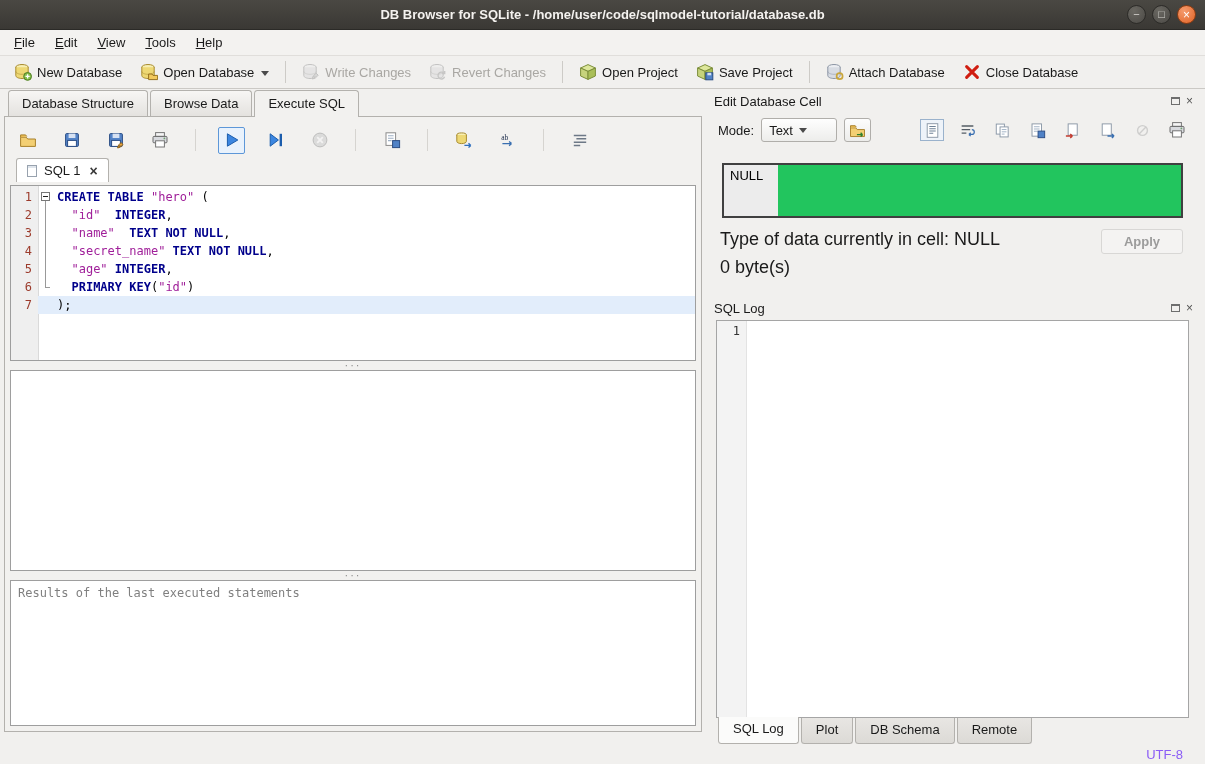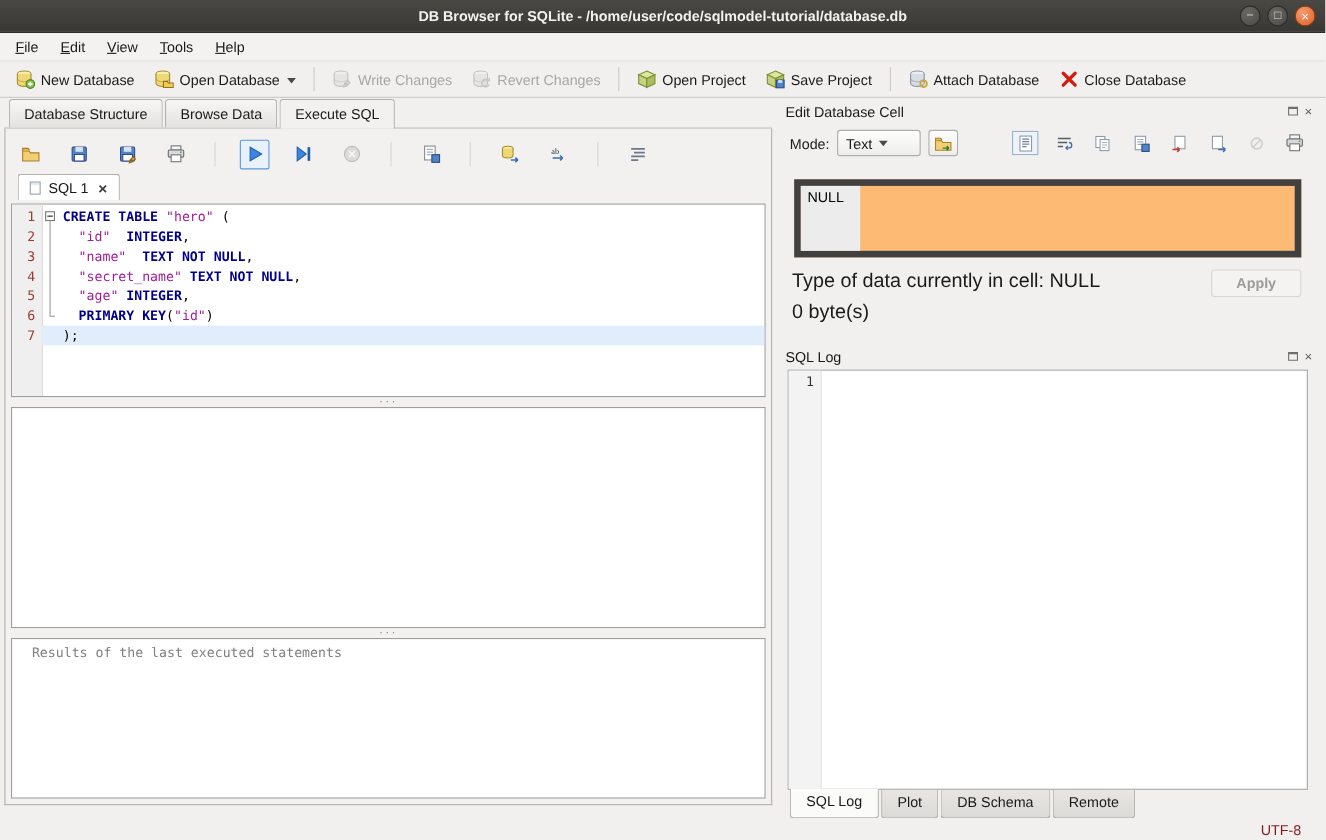--- a/index.html
+++ b/index.html
@@ -67,21 +67,21 @@
   .fstem.half { top:0; height:9px; bottom:auto; }
   .ftick { left:7px; top:9px; width:5px; border-top:1px solid #999; }
   .code { white-space:pre; padding-left:4px; }
   .kw { color:var(--keyword,#00008b); font-weight:bold; }
   .id { color:var(--identifier,#a0209a); }
   .pl { color:#000; }
 
   .splitter { height:9px; flex:none; display:flex; align-items:center; justify-content:center; color:#8c8c8c; font-size:11px; letter-spacing:2px; }
   .splitter span { line-height:5px; }
   .grid-pane { flex:1; border:1px solid #9e9e9e; background:#fff; }
-  .msg-pane { height:146px; flex:none; border:1px solid #9e9e9e; background:#fff; font-family:"DejaVu Sans Mono",monospace; font-size:12px; color:#808080; padding:5px 18px; }
+  .msg-pane { height:146px; flex:none; border:1px solid #9e9e9e; background:#fff; font-family:"DejaVu Sans Mono",monospace; font-size:12px; color:#808080; padding:5px 7px; }
 
   
   .tooltip { position:absolute; left:160px; top:69px; background:var(--tooltip-bg,#ffffdc); border:1px solid #1a1a1a; padding:3px 8px; font-size:13px; white-space:nowrap; z-index:40; }
 
   
   .dock-header { height:22px; flex:none; display:flex; align-items:center; padding:2px 4px 0 6px;text-align:right; }
   .dock-header.second { margin-top:10px; }
   .dock-title { font-size:13px; }
   .dock-icons { margin-left:auto; display:flex; gap:6px; align-items:center; }
   .mini-float { width:9px; height:8px; border:1px solid #6e6e6e; border-top-width:2px; display:inline-block; }
@@ -92,39 +92,39 @@
   .combo { height:24px; min-width:76px; display:flex; align-items:center; gap:6px; padding:0 5px 0 7px; border:1px solid #b0aeaa; border-radius:3px; background:linear-gradient(#fefefe,#ededeb); font-size:13px; }
   .combo.user { min-width:102px; }
   .dcaret { width:0; height:0; border:4px solid transparent; border-top:5px solid #4a4a4a; margin-top:4px; }
   .icon-btn { width:27px; height:24px; display:flex; align-items:center; justify-content:center; border:1px solid #b0aeaa; border-radius:3px; background:linear-gradient(#fdfdfd,#ececea); }
   .spacer { flex:1; }
   .cell-icons { display:flex; gap:11px; align-items:center; }
   .cicon { width:24px; height:22px; display:flex; align-items:center; justify-content:center; border:1px solid transparent; }
   .cicon.selected { border-color:#9ab2cc; background:#eef3f9; }
   .cicon.disabled { opacity:.5; filter:grayscale(1); }
 
-  .cell-edit { margin:14px 14px 0; height:71px; flex:none; border:6px solid #404040; background:#fdba74; display:flex; }
+  .cell-edit { margin:14px 14px 0; height:55px; flex:none; border:2px solid #404040; background:#22c55e; display:flex; }
   .cell-gutter { width:54px; background:#ececec; padding:3px 0 0 6px; font-size:13px; color:#000; }
 
   .info-row { height:68px; flex:none; display:flex; align-items:flex-start; padding:11px 14px 0 12px; }
   .info-texts div { font-size:18px; margin-bottom:7px; }
   .btn { height:25px; min-width:82px; border:1px solid #b9b7b3; border-radius:3px; background:linear-gradient(#f9f9f8,#ebeae8); font-size:13px; font-family:inherit; color:#1a1a1a;font-weight:bold; }
   .btn.accel::first-letter { text-decoration:underline; }
   .apply { margin-left:auto; color:#9b9b9b; background:#f4f3f2; border-color:#d8d7d5; }
 
   .filter-row { height:38px; flex:none; display:flex; align-items:center; gap:8px; padding:5px 8px 5px 10px; }
   .log-area { flex:1; margin:2px 8px 0; border:1px solid #a5a5a5; background:#fff; display:flex; }
   .log-gutter { width:30px; flex:none; background:#f3f3f3; border-right:1px solid #e3e3e3; font-family:"DejaVu Sans Mono",monospace; font-size:12px; color:#333; text-align:right; padding:3px 6px 0 0; }
   .log-body { flex:1; }
 
   .bottom-tabs { height:26px; flex:none; display:flex; margin:0 8px; padding-left:2px; }
   .btab { padding:4px 14px; font-size:13px; border:1px solid #b3b1ad; border-top:none; background:linear-gradient(#e8e6e3,#dcdad6); margin-right:2px; border-radius:0 0 3.5px 3.5px; }
   .btab.active { background:#fbfbfa; margin-top:-1px; z-index:2; position:relative; }
 
-  .statusbar { height:20px; display:flex; align-items:center; justify-content:flex-end; padding-right:22px; color:#7f1d1d; font-size:13px; }
+  .statusbar { height:20px; display:flex; align-items:center; justify-content:flex-end; padding-right:22px; color:#8b5cf6; font-size:13px; }
   svg { display:block; }
 </style>
 </head>
 <body>
 
 <div class="window">
 
   <div class="titlebar">
     <div class="title">DB Browser for SQLite - /home/user/code/sqlmodel-tutorial/database.db</div>
     <div class="win-controls">

